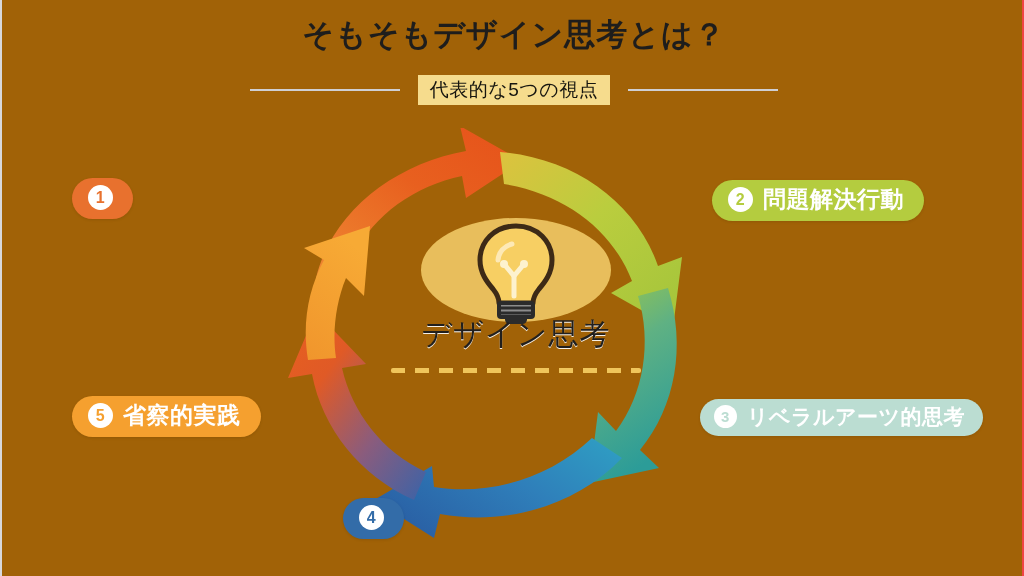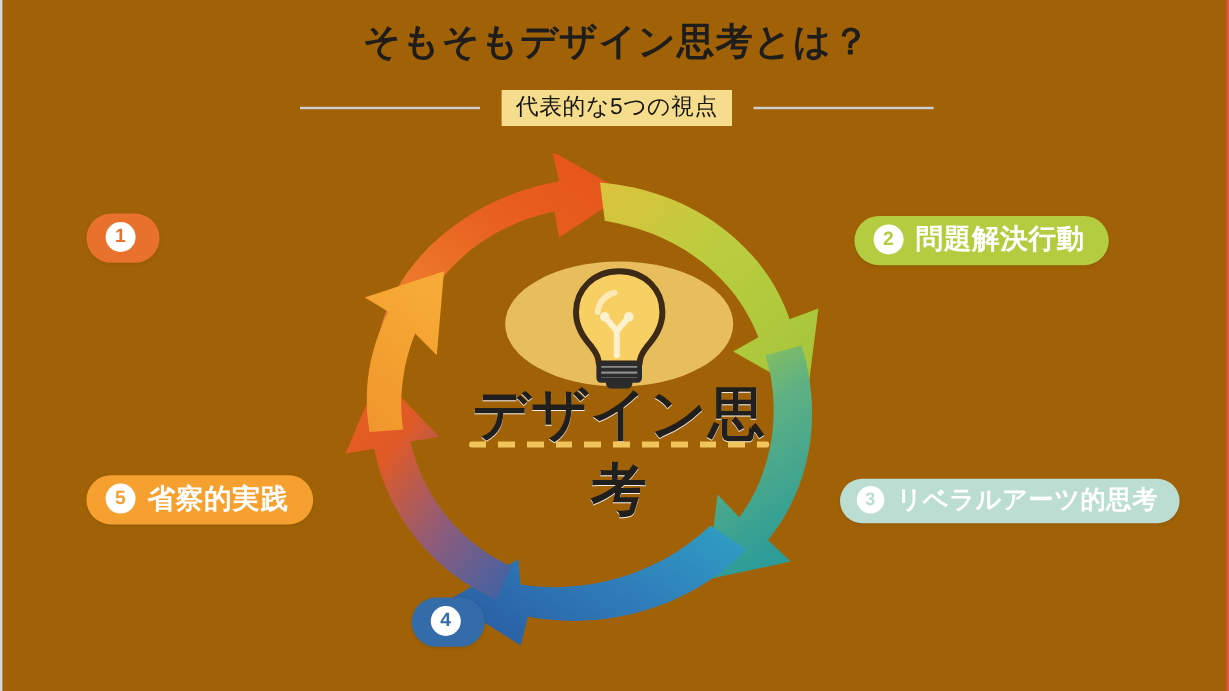--- a/index.html
+++ b/index.html
@@ -106,22 +106,22 @@
     top: 2px;
     transform: translateX(-50%);
     width: 96px;
     height: 104px;
   }
   .hub-text {
     position: absolute;
     left: 0;
     top: 96px;
     width: 268px;
-    font-size: 47px;
-    font-weight: bold;
+    font-size: 30px;
+    font-weight: normal;
     color: #211f1d;
     letter-spacing: 1px;
     text-shadow: 0 1px 0 rgba(255,255,255,0.9);
   }
   .hub-dash {
     position: absolute;
     left: 50%;
     top: 150px;
     transform: translateX(-50%);
     width: 250px;

